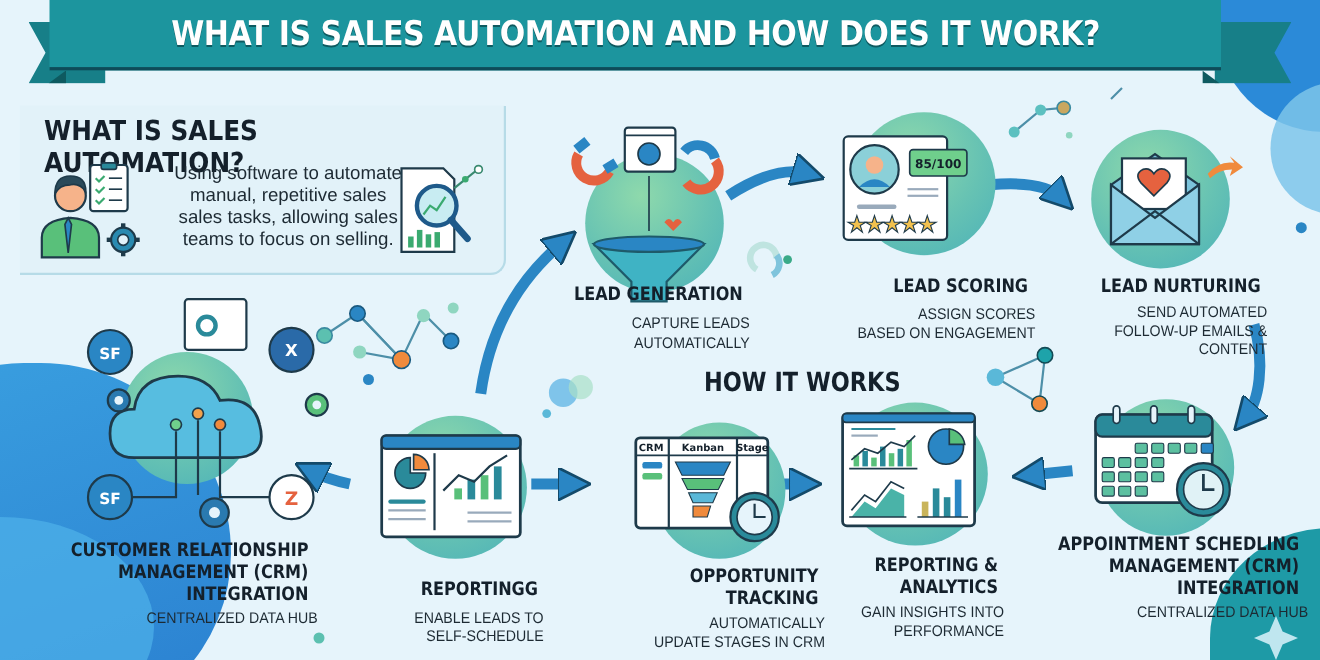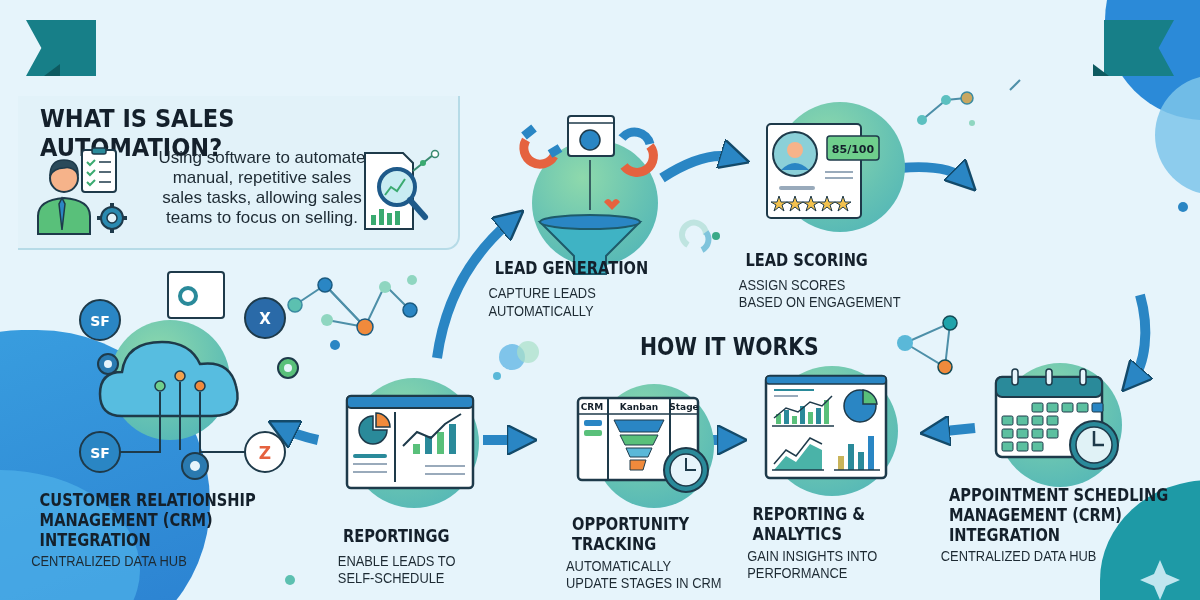--- a/index.html
+++ b/index.html
@@ -66,21 +66,21 @@
     position: absolute; left: 22px; top: 8px;
     font-family: "DejaVu Sans", sans-serif; font-weight: bold; font-size: 25px;
     color: #14202b; transform: scaleX(0.9); transform-origin: left;
   }
   .intro p {
     position: absolute; left: 134px; top: 52px; width: 220px;
     font-size: 17px; line-height: 20px; color: #1d2a33; text-align: center;
   }
 
   
-  .step { position: absolute; text-align: left; }
+  .step { position: absolute; text-align: right; }
   .step .circle {
     position: absolute; border-radius: 50%;
     background: radial-gradient(circle at 40% 30%, #8ed9ac 0%, #66c2b3 55%, #4bb1b9 100%);
   }
   .step .title {
     font-family: "DejaVu Sans", sans-serif; font-weight: bold; color: #14202b;
     font-size: 17px; line-height: 20px; transform: scaleX(0.86);
   }
   .step .desc {
     font-size: 14px; line-height: 18px; color: #1d2a33; transform: scaleX(0.92);
@@ -135,20 +135,23 @@
     <path d="M706,232 a12,12 0 0,1 -4,18" stroke="#7fc4dc" stroke-width="6" fill="none"></path>
     <circle cx="716" cy="236" r="4" fill="#3aaa88"></circle>
     <circle cx="290" cy="580" r="5" fill="#5cc0b0"></circle>
     <polygon points="1160,560 1166,574 1180,580 1166,586 1160,600 1154,586 1140,580 1154,574" fill="#bfe6ef"></polygon>
   </svg>
 
   <div class="ribbon-tail left"></div>
   <div class="ribbon-tail right"></div>
   <div class="ribbon-fold left"></div>
   <div class="ribbon-fold right"></div>
+  <div class="banner">
+    <h1>WHAT IS SALES AUTOMATION AND HOW DOES IT WORK?</h1>
+  </div>
 
   <div class="intro">
     <h2>WHAT IS SALES AUTOMATION?</h2>
     <svg class="abs" style="left:18px;top:52px" width="110" height="90">
       <rect x="46" y="2" width="34" height="42" rx="3" fill="#fff" stroke="#1e3a4a" stroke-width="2"></rect>
       <rect x="56" y="0" width="14" height="6" rx="2" fill="#2a8a9a" stroke="#1e3a4a" stroke-width="1.5"></rect>
       <path d="M51,14 l3,3 5,-5 M51,24 l3,3 5,-5 M51,34 l3,3 5,-5" stroke="#3aaa70" stroke-width="2" fill="none"></path>
       <line x1="63" y1="14" x2="75" y2="14" stroke="#1e3a4a" stroke-width="1.5"></line>
       <line x1="63" y1="24" x2="75" y2="24" stroke="#1e3a4a" stroke-width="1.5"></line>
       <line x1="63" y1="34" x2="75" y2="34" stroke="#1e3a4a" stroke-width="1.5"></line>
@@ -239,20 +242,35 @@
         <polygon points="46,76 48,82 54,82 49,85 51,91 46,87 41,91 43,85 38,82 44,82"></polygon>
         <polygon points="62,76 64,82 70,82 65,85 67,91 62,87 57,91 59,85 54,82 60,82"></polygon>
         <polygon points="78,76 80,82 86,82 81,85 83,91 78,87 73,91 75,85 70,82 76,82"></polygon>
       </g>
     </svg>
     <div class="title abs" style="left:0;top:150px;width:220px">LEAD SCORING</div>
     <div class="desc abs" style="left:0;top:176px;width:220px">ASSIGN SCORES</div>
     <div class="desc abs" style="left:0;top:193px;width:220px">BASED ON ENGAGEMENT</div>
   </div>
 
+  <div class="step" style="left:960px;top:110px;width:200px;height:220px">
+    <div class="circle" style="left:32px;top:8px;width:126px;height:126px"></div>
+    <svg class="abs" style="left:48px;top:18px" width="130" height="110">
+      <path d="M2,40 l40,-28 40,28 v54 h-80z" fill="#7cc4dc" stroke="#1e3a4a" stroke-width="2"></path>
+      <rect x="12" y="16" width="58" height="46" fill="#fff" stroke="#1e3a4a" stroke-width="2"></rect>
+      <path d="M41,50 l-12,-12 q-6,-8 2,-12 q6,-2 10,4 q4,-6 10,-4 q8,4 2,12z" fill="#e5623f" stroke="#1e3a4a" stroke-width="1.5"></path>
+      <path d="M2,40 l40,30 40,-30 v54 h-80z" fill="#8fd0e6" stroke="#1e3a4a" stroke-width="2"></path>
+      <path d="M2,94 l40,-30 40,30" stroke="#1e3a4a" stroke-width="2" fill="none"></path>
+      <path d="M90,30 q10,-12 24,-10 l-4,-6 12,10 -12,8 2,-6 q-12,0 -20,8z" fill="#f08a3c"></path>
+    </svg>
+    <div class="title abs" style="left:0;top:140px;width:200px">LEAD NURTURING</div>
+    <div class="desc abs" style="left:0;top:164px;width:200px">SEND AUTOMATED</div>
+    <div class="desc abs" style="left:0;top:181px;width:200px">FOLLOW-UP EMAILS &amp;</div>
+    <div class="desc abs" style="left:0;top:198px;width:200px">CONTENT</div>
+  </div>
 
   <div class="step" style="left:30px;top:268px;width:260px;height:320px">
     <div class="circle" style="left:80px;top:52px;width:120px;height:120px"></div>
     <svg class="abs" style="left:30px;top:0" width="240" height="225">
       <rect x="108" y="4" width="56" height="46" rx="3" fill="#fff" stroke="#1e3a4a" stroke-width="2"></rect>
       <circle cx="128" cy="28" r="8" fill="none" stroke="#2a8a9a" stroke-width="4"></circle>
       <path d="M62,148 q-22,0 -22,-22 q0,-22 22,-22 q4,-30 40,-30 q28,0 38,22 q30,-4 36,22 q8,30 -24,30z" fill="#57bde0" stroke="#1e3a4a" stroke-width="2.5"></path>
       <g stroke="#1e3a4a" stroke-width="2" fill="none">
         <path d="M120,114 v68"></path>
           <path d="M100,124 v60 h-48"></path>

